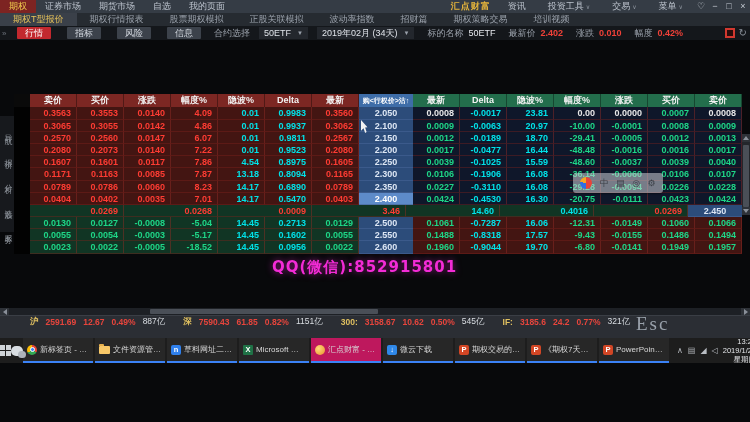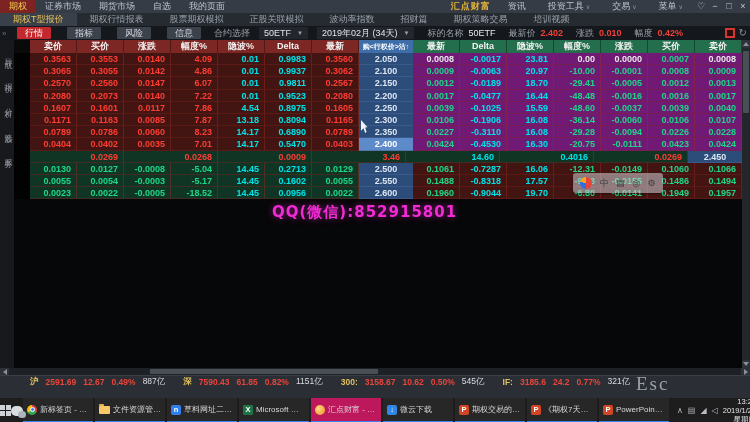--- a/index.html
+++ b/index.html
@@ -31,37 +31,37 @@
   .tb-select{background:#23272d;color:#dfe3e9;padding:0 5px;height:12px;line-height:12px;display:flex;align-items:center;gap:4px;margin-left:4px;}
   .tb-select .caret{font-size:6px;color:#9aa1ab;}
   .tb-label{margin-left:8px;}
   .val-white{color:#e6e9ee;}
   .val-red{color:#f04138;font-weight:bold;}
   .tb-right{margin-left:auto;display:flex;align-items:center;gap:4px;padding-right:3px;}
   .red-box{width:6px;height:6px;border:2px solid #d2382f;background:#2a0d0b;}
   .undo-glyph{color:#8a9099;font-size:10px;line-height:10px;}
 
   
-  .main{display:flex;height:328px;}
+  .main{display:flex;height:268px;align-items:center;}
   .rail{width:14px;background:#17191d;display:flex;flex-direction:column;align-items:center;padding-top:12px;gap:21px;}
   .rail-item{writing-mode:vertical-rl;text-orientation:upright;font-size:8px;color:#8f959d;letter-spacing:2px;}
   .table-wrap{flex:1;display:flex;flex-direction:column;background:#060708;min-width:0;}
 
   .chain-header{display:flex;height:13px;font-size:9px;font-weight:bold;color:#f2f2f2;}
   .h-gap{width:16px;background:#0a0a0a;}
   .h-call{flex:1;display:flex;background:#7c2723;}
   .h-put{flex:1;display:flex;background:#236e4c;}
   .hcell{flex:1;text-align:center;line-height:13px;border-right:1px solid rgba(0,0,0,.35);white-space:nowrap;overflow:hidden;}
   .h-strike{width:54px;background:#3e6da8;color:#fff;font-size:7px;line-height:13px;text-align:center;font-weight:bold;white-space:nowrap;}
 
   .row{display:flex;height:12.2px;}
   .r-gap{width:16px;background:#020202;}
   .cells{flex:1;display:flex;}
   .upper .cells-call{background:#431512;}
-  .upper .cells-put{background:#701a75;}
+  .upper .cells-put{background:#0f172a;}
   .lower .cells-call{background:#113524;}
   .lower .cells-put{background:#431512;}
   .cell{flex:1;text-align:right;padding-right:5px;font-size:9px;font-weight:bold;line-height:12px;
         border-right:1px solid rgba(150,45,38,.45);border-bottom:1px solid rgba(130,35,28,.4);
         white-space:nowrap;overflow:hidden;}
   .strike-cell{width:54px;background:#2c4c7a;color:#dce6f4;text-align:center;font-size:9px;font-weight:bold;
         line-height:12px;border-bottom:1px solid rgba(70,100,150,.6);}
   .row.sel .strike-cell{background:#5d8bc9;color:#fff;}
   .row.sel{box-shadow:inset 0 1px 0 #3f7fd4, inset 0 -1px 0 #3f7fd4;}
   .cr{color:#ff3c33;} .cg{color:#1ed687;} .cc{color:#00e2e8;} .cw{color:#e8e8e8;}

